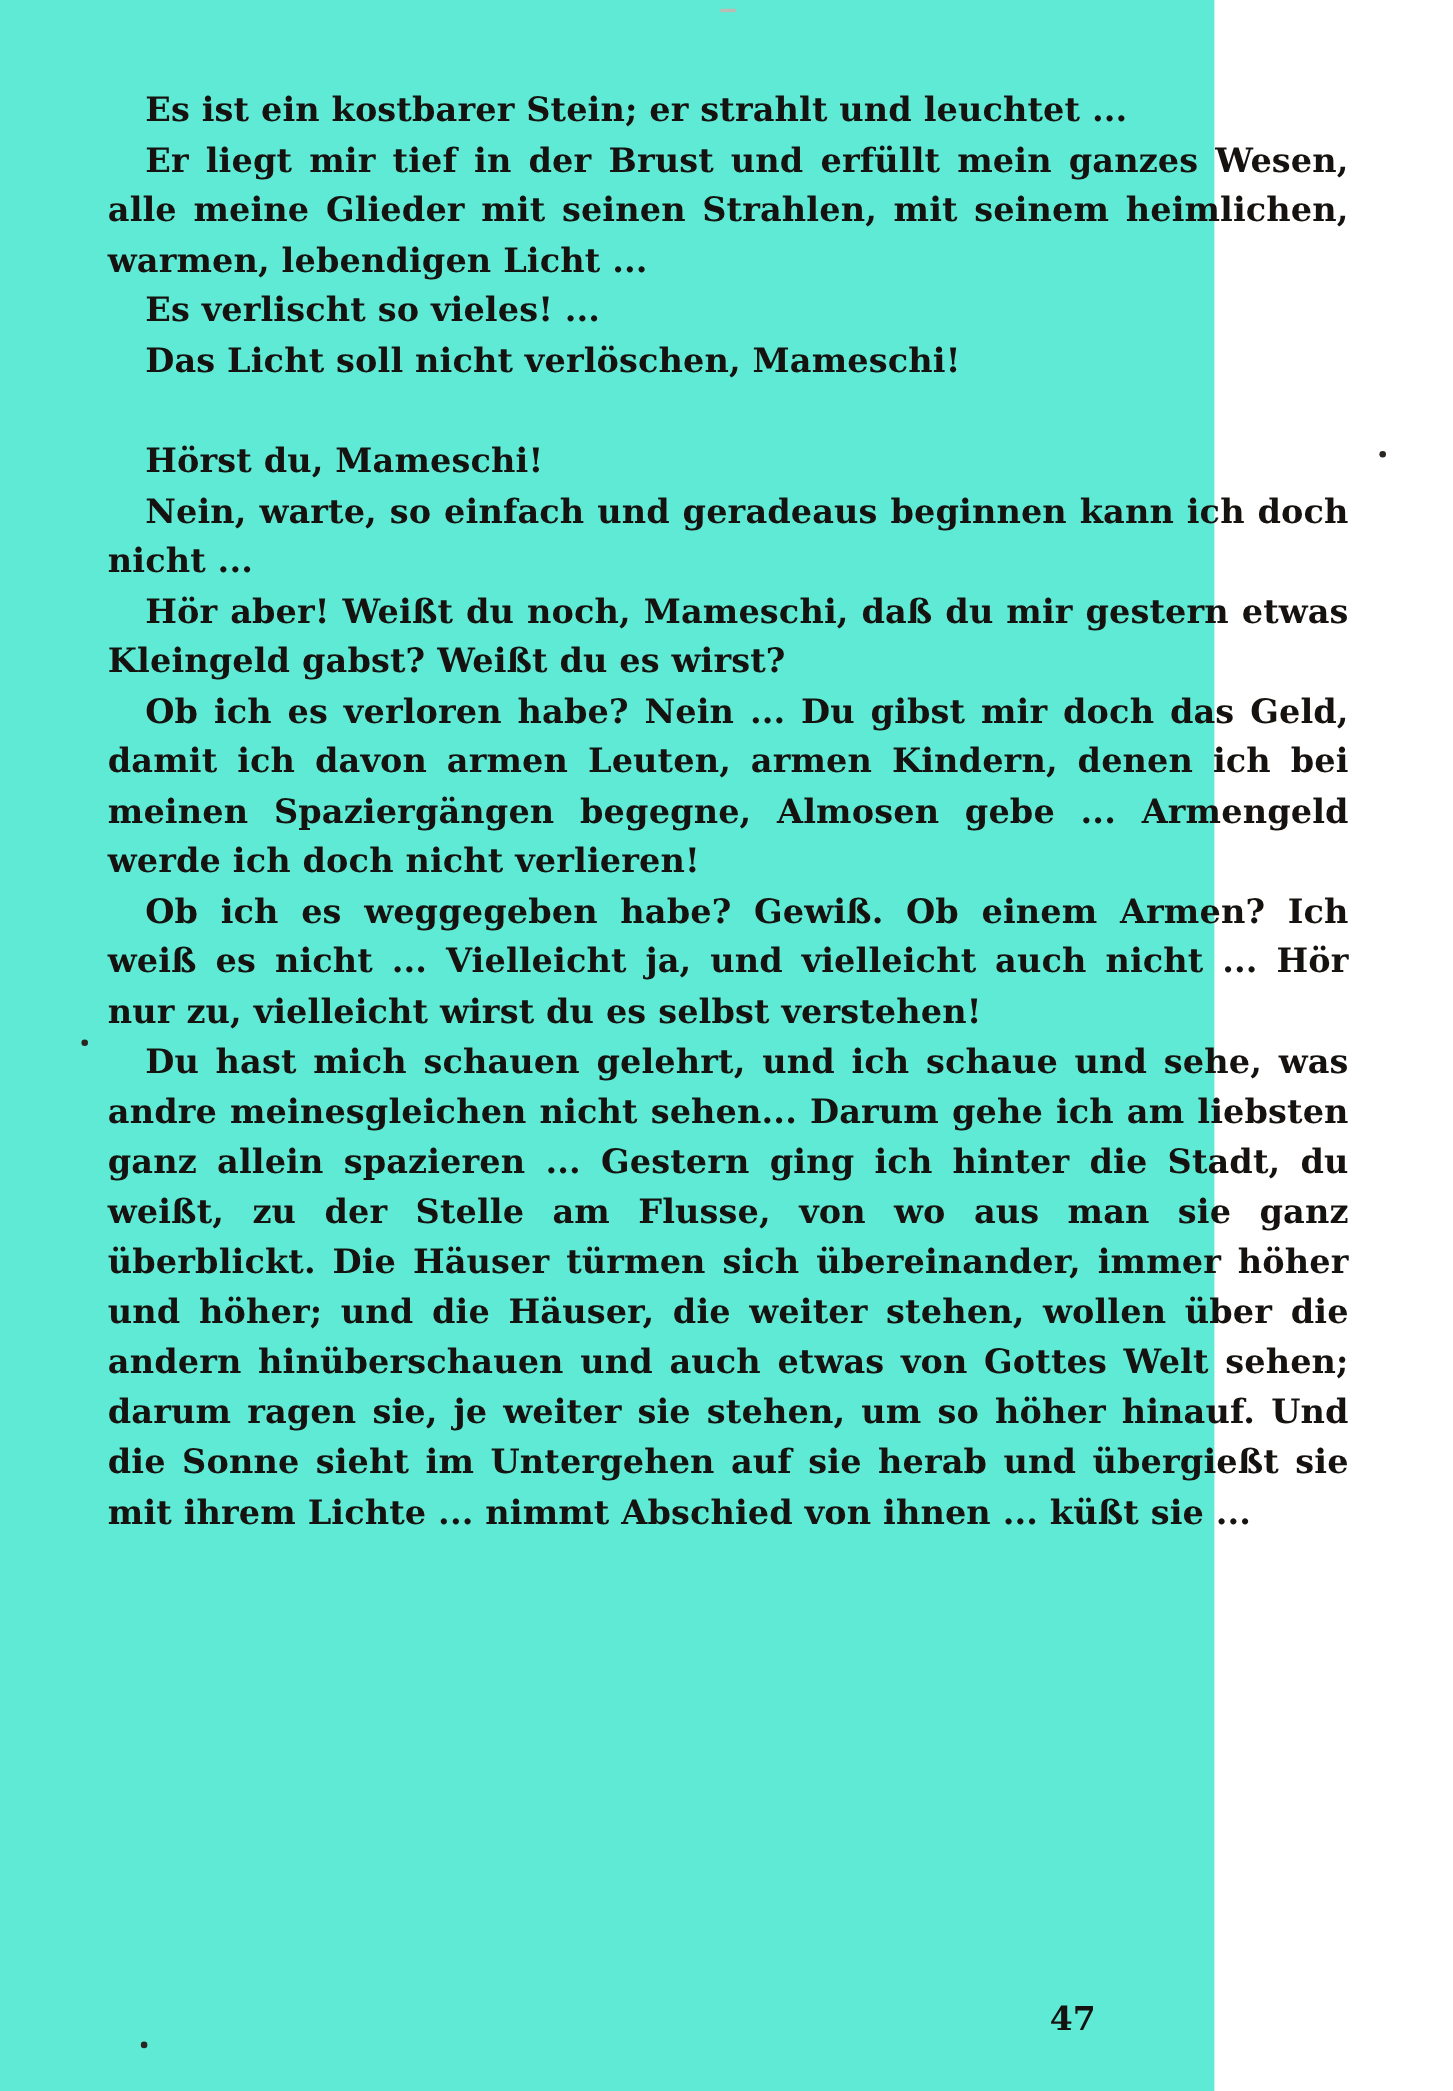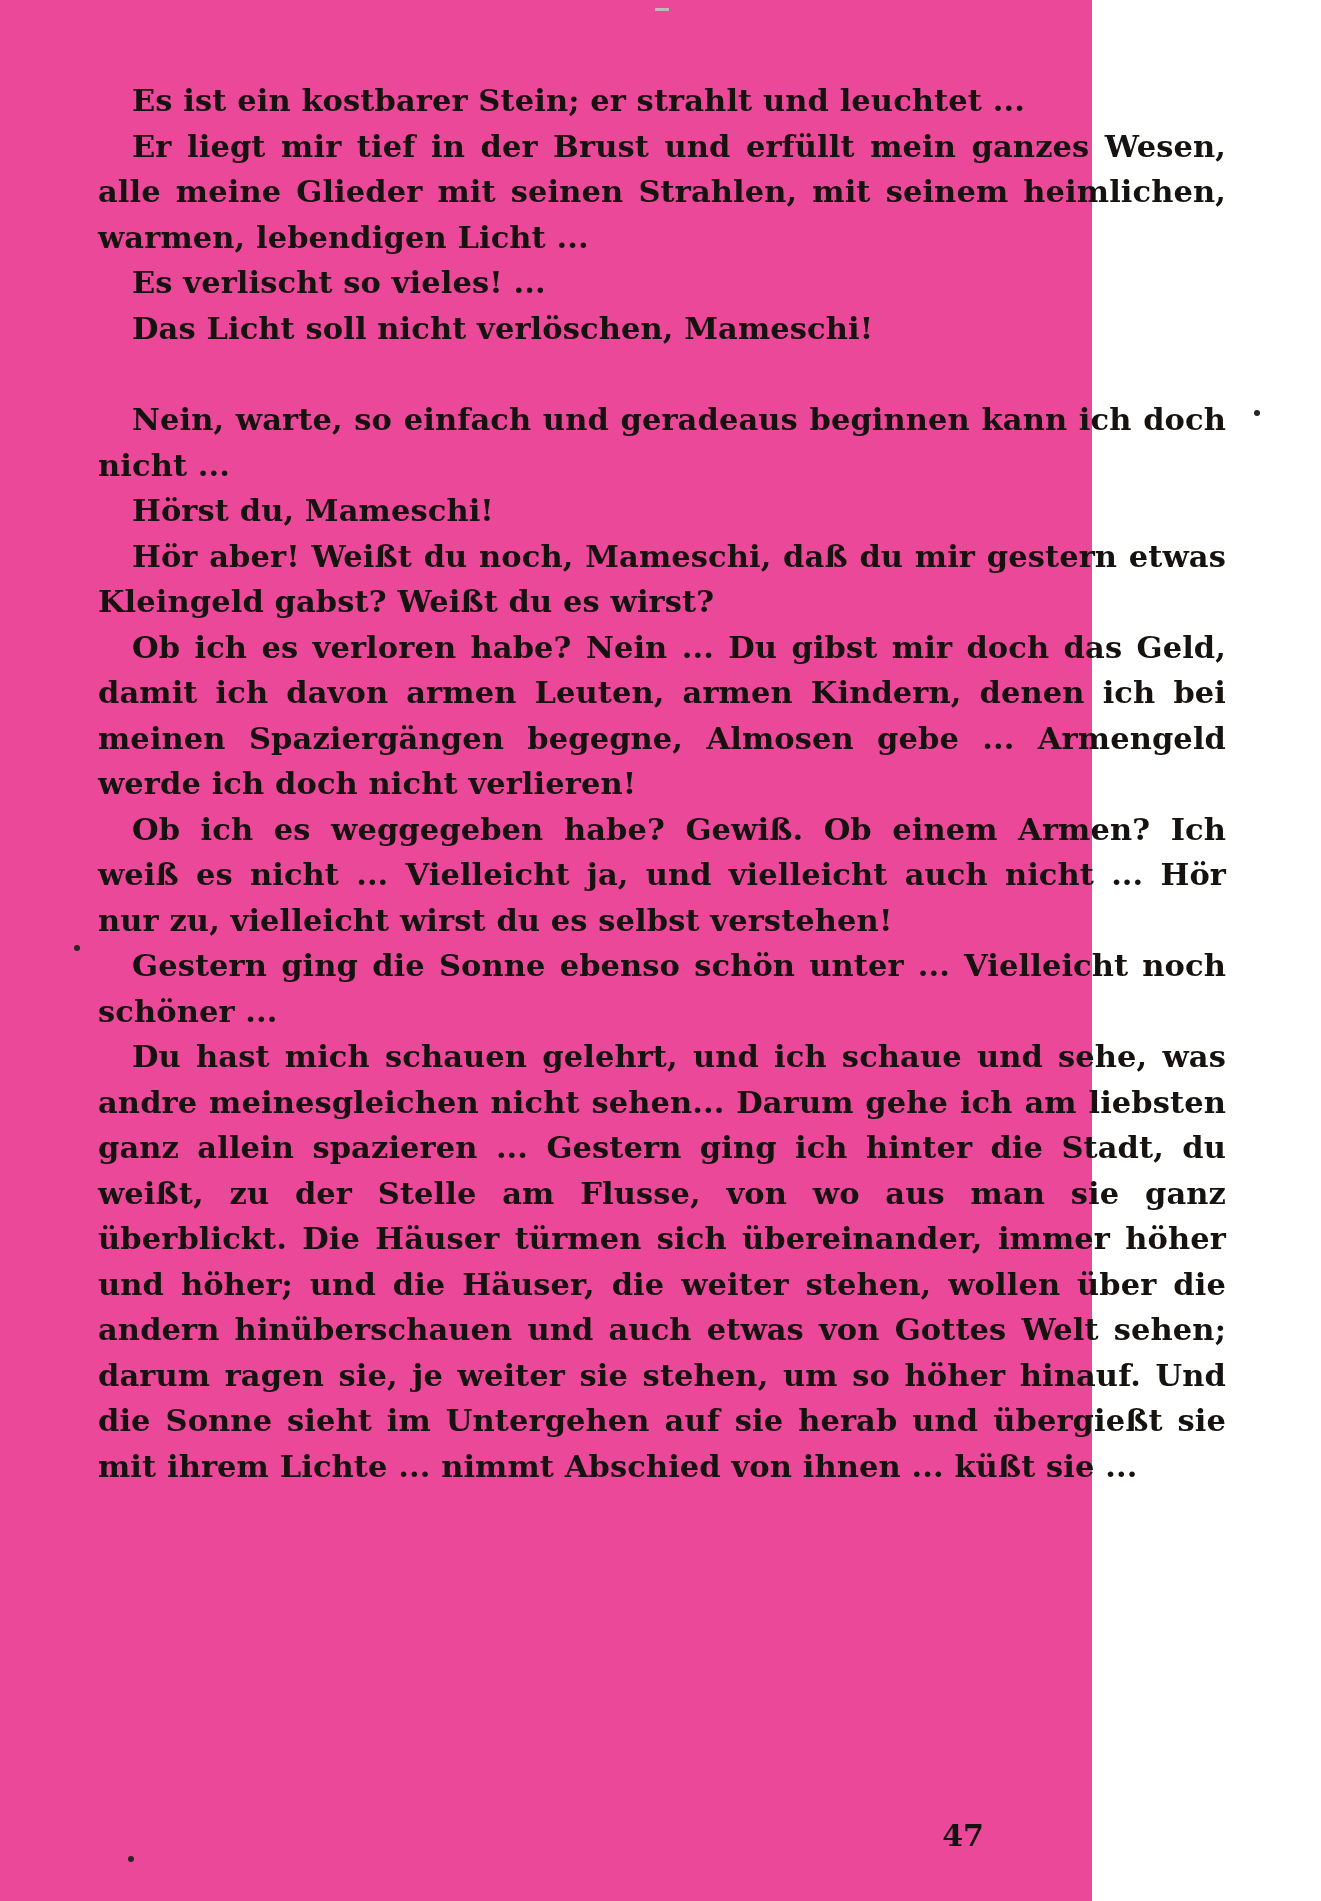--- a/index.html
+++ b/index.html
@@ -12,21 +12,22 @@
     height: 1901px;
     position: relative;
     overflow: hidden;
     font-family: "DejaVu Serif", serif;
   }
   .page {
     position: absolute;
     left: 0; top: 0;
     width: 1092px;
     height: 1901px;
-    background: #ec4899;
+    background: #5eead4;
+    padding-left: 12px;
   }
   .text-block {
     position: absolute;
     left: 98px;
     top: 78px;
     width: 1128px;
   }
   p.para {
     margin: 0 0 0 0;
     text-indent: 34px;
@@ -93,23 +94,22 @@
   <div class="dot-left-1"></div>
   <div class="dot-left-2"></div>
   <div class="dot-right-1"></div>
 
   <div class="text-block">
     <p class="para">Es ist ein kostbarer Stein; er strahlt und leuchtet ...</p>
     <p class="para">Er liegt mir tief in der Brust und erfüllt mein ganzes Wesen, alle meine Glieder mit seinen Strahlen, mit seinem heimlichen, warmen, lebendigen Licht ...</p>
     <p class="para">Es verlischt so vieles! ...</p>
     <p class="para">Das Licht soll nicht verlöschen, Mameschi!</p>
     <div class="gap"></div>
+    <p class="para">Hörst du, Mameschi!</p>
     <p class="para">Nein, warte, so einfach und geradeaus beginnen kann ich doch nicht ...</p>
-    <p class="para">Hörst du, Mameschi!</p>
     <p class="para">Hör aber!  Weißt du noch, Mameschi, daß du mir gestern etwas Kleingeld gabst?  Weißt du es wirst?</p>
     <p class="para">Ob ich es verloren habe?  Nein ...  Du gibst mir doch das Geld, damit ich davon armen Leuten, armen Kindern, denen ich bei meinen Spaziergängen begegne, Almosen gebe ...  Armengeld werde ich doch nicht verlieren!</p>
     <p class="para">Ob ich es weggegeben habe?  Gewiß.  Ob einem Armen?  Ich weiß es nicht ...  Vielleicht ja, und vielleicht auch nicht ...  Hör nur zu, vielleicht wirst du es selbst verstehen!</p>
-    <p class="para">Gestern ging die Sonne ebenso schön unter ...  Vielleicht noch schöner ...</p>
     <p class="para">Du hast mich schauen gelehrt, und ich schaue und sehe, was andre meinesgleichen nicht sehen...  Darum gehe ich am liebsten ganz allein spazieren ...  Gestern ging ich hinter die Stadt, du weißt, zu der Stelle am Flusse, von wo aus man sie ganz überblickt.  Die Häuser türmen sich übereinander, immer höher und höher; und die Häuser, die weiter stehen, wollen über die andern hinüberschauen und auch etwas von Gottes Welt sehen; darum ragen sie, je weiter sie stehen, um so höher hinauf.  Und die Sonne sieht im Untergehen auf sie herab und übergießt sie mit ihrem Lichte ... nimmt Abschied von ihnen ... küßt sie ...</p>
   </div>
 
   <div class="page-number">47</div>
 </div>
 
 </body></html>

